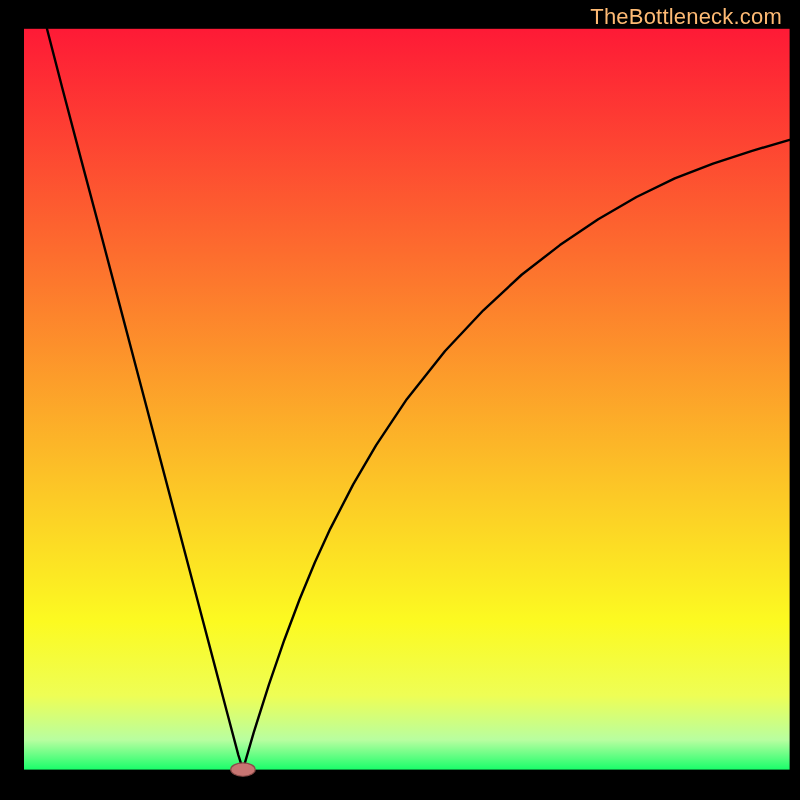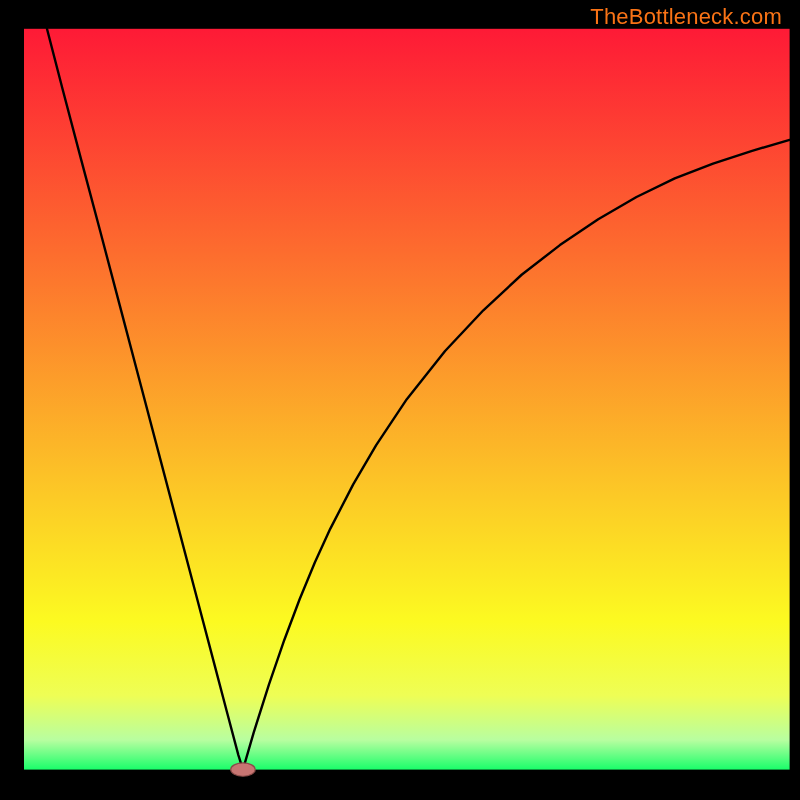--- a/index.html
+++ b/index.html
@@ -14,21 +14,21 @@
   .frame {
     position: relative;
     width: 800px;
     height: 800px;
     background: #000;
   }
   .watermark {
     position: absolute;
     top: 4px;
     right: 18px;
-    color: #f97316;
+    color: #fdba74;
     font-size: 22px;
     font-weight: 500;
     letter-spacing: 0.2px;
     z-index: 10;
     pointer-events: none;
   }
   svg {
     position: absolute;
     top: 0;
     left: 0;

